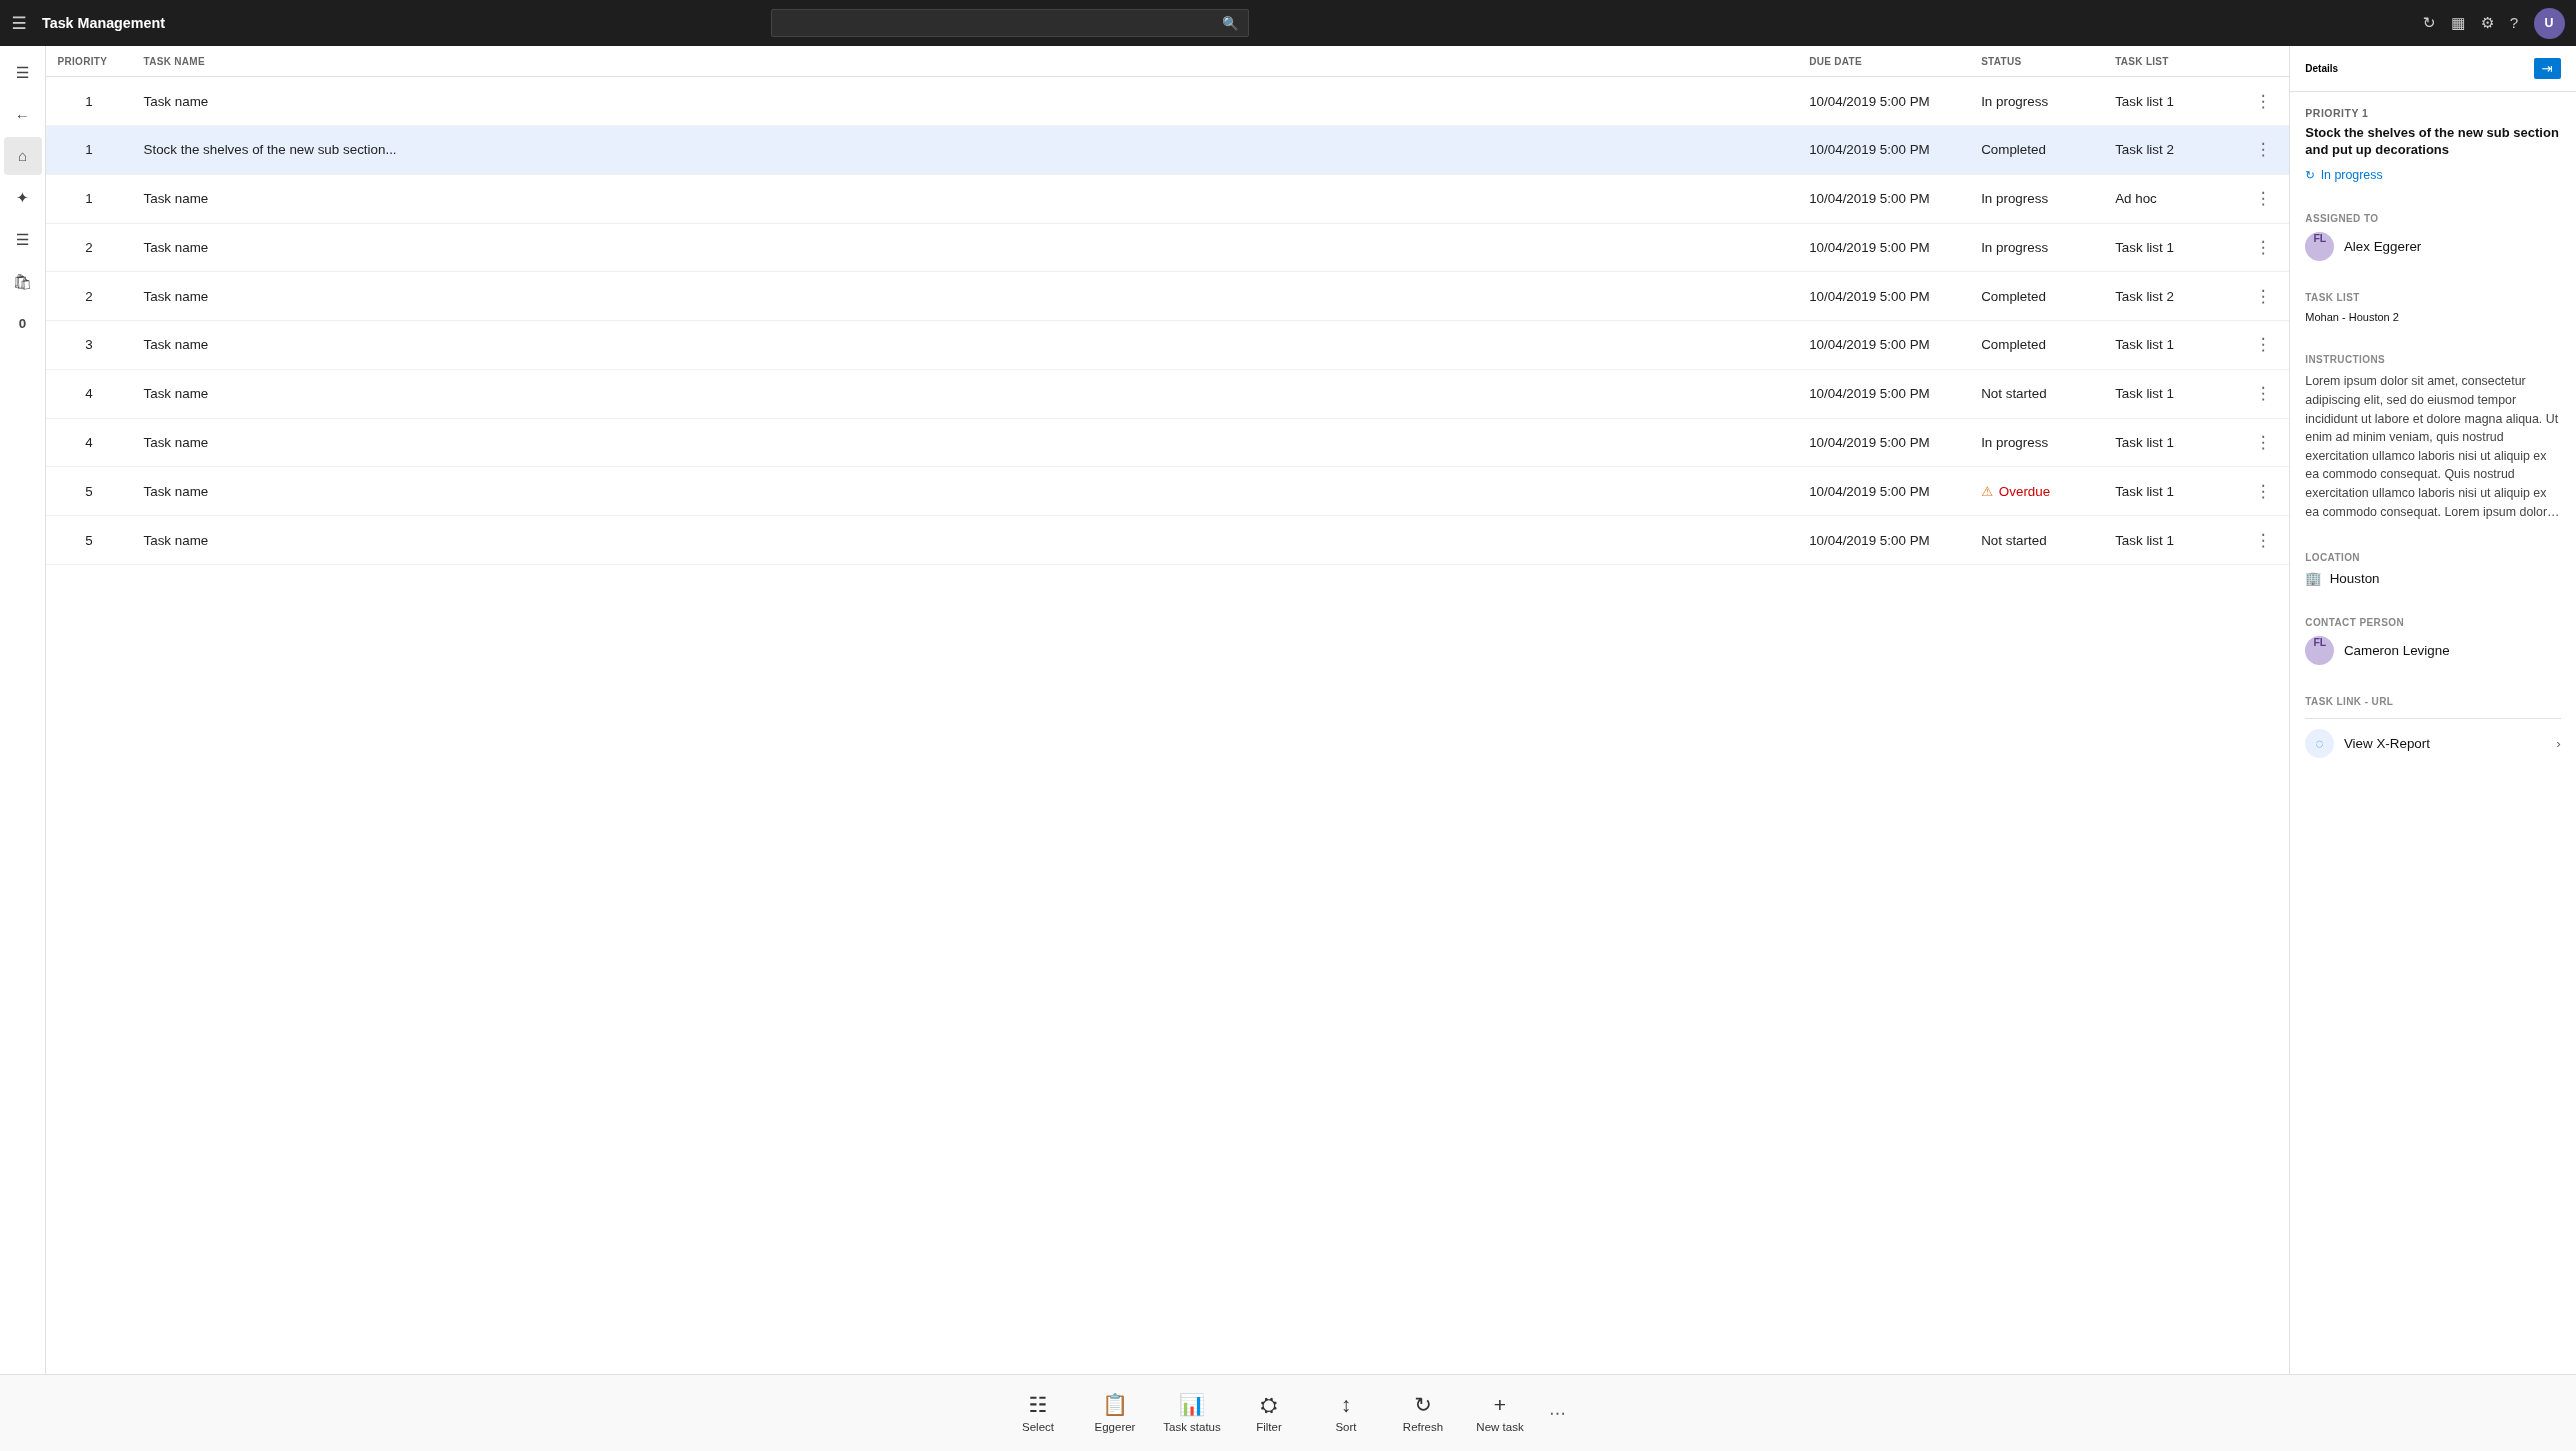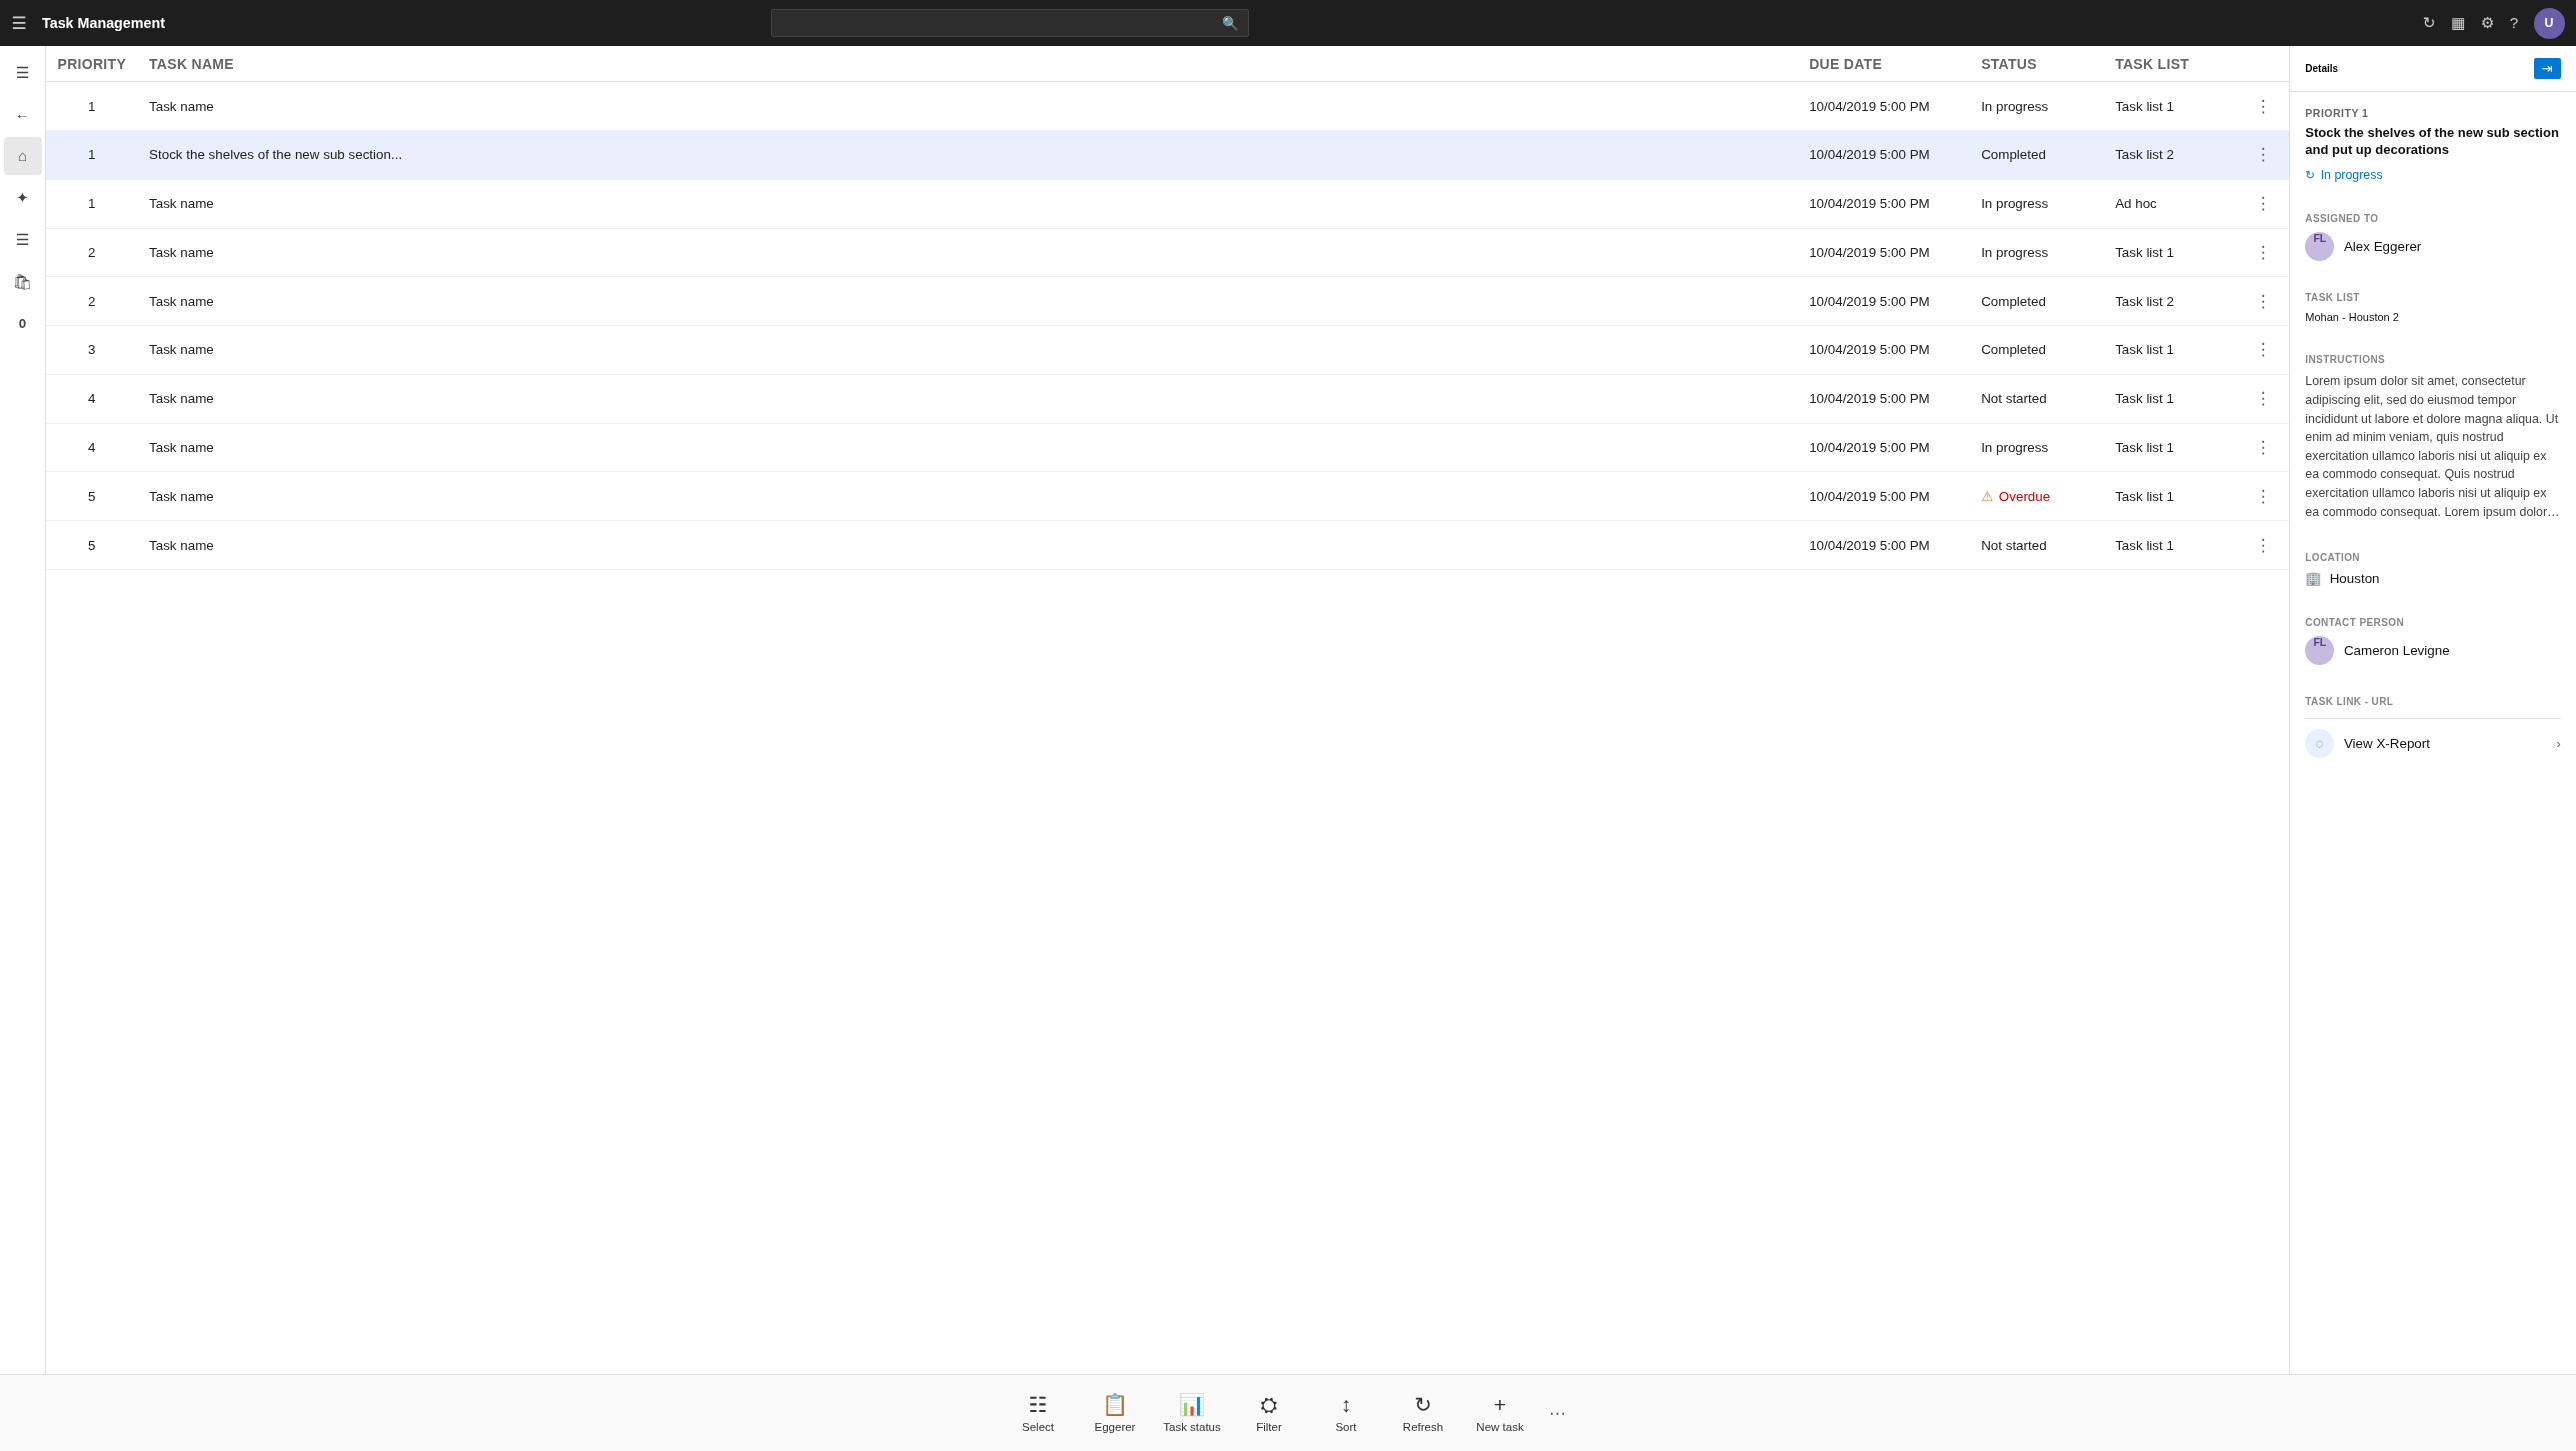--- a/index.html
+++ b/index.html
@@ -139,21 +139,21 @@
       width: 100%;
       border-collapse: collapse;
       font-size: 13.4px;
     }
     thead tr {
       border-bottom: 1px solid #e0e0e0;
     }
     thead th {
       text-align: left;
       padding: 9.6px 11.5px;
-      font-size: 14px;
+      font-size: 10px;
       font-weight: 600;
       color: #666;
       text-transform: uppercase;
       letter-spacing: 0.3px;
       background: #fff;
     }
     tbody tr {
       border-bottom: 1px solid #f0f0f0;
       cursor: pointer;
     }

